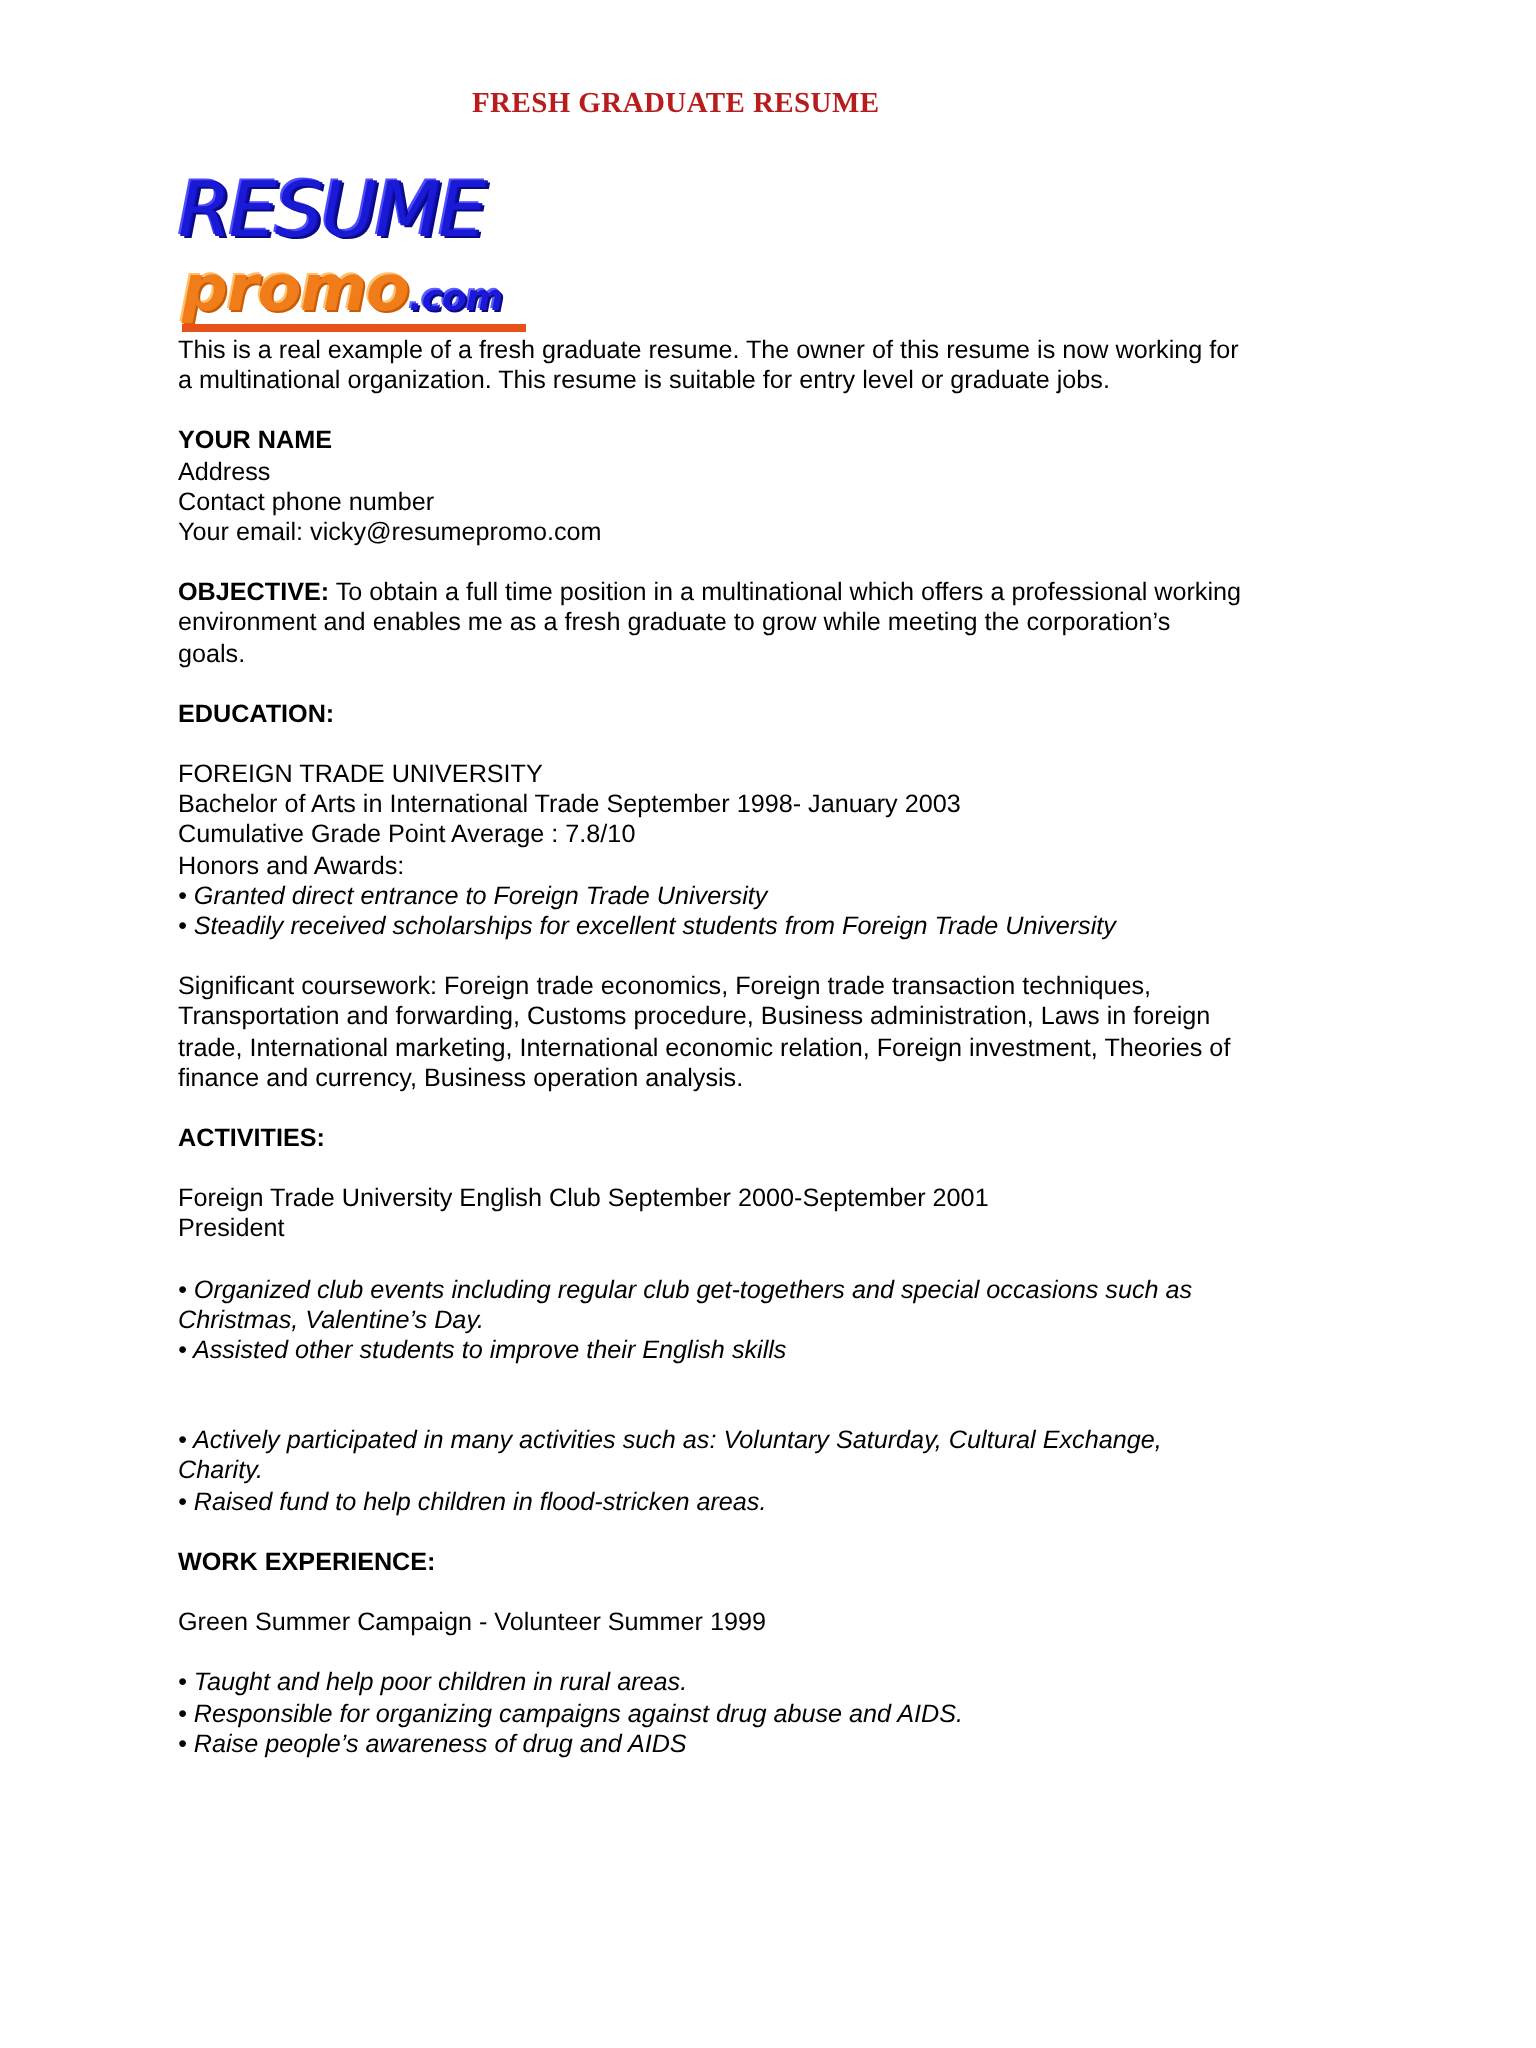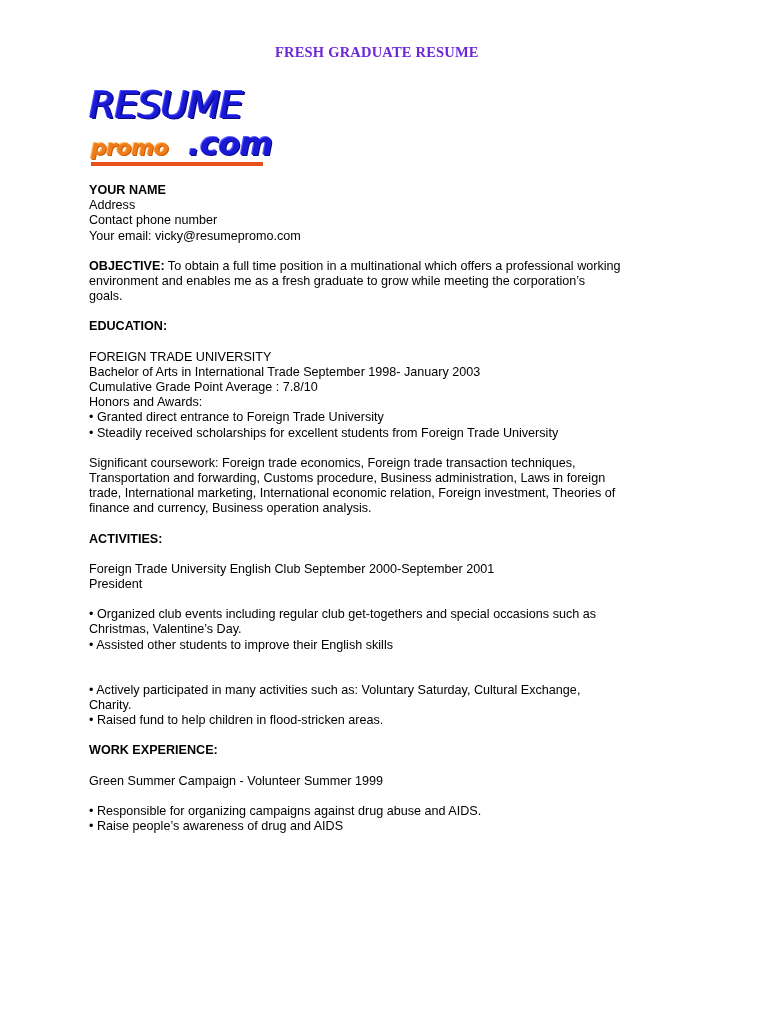--- a/index.html
+++ b/index.html
@@ -57,96 +57,95 @@
     position: absolute;
     left: 2px;
     top: 48px;
     line-height: 1;
     white-space: nowrap;
   }
   .logo-promo {
     font-family: "DejaVu Sans", sans-serif;
     font-weight: bold;
     font-style: italic;
-    font-size: 22px;
+    font-size: 32px;
     letter-spacing: -0.5px;
     color: #f07c1a;
     text-shadow:
       1px 1px 0 #c95c06,
       -1px -1px 0 #ffc06a;
   }
   .logo-dotcom {
     font-family: "DejaVu Sans", sans-serif;
     font-weight: bold;
     font-style: italic;
-    font-size: 32px;
+    font-size: 18px;
     letter-spacing: -0.5px;
     color: #1a1ad6;
     text-shadow:
       1px 1px 0 #0a0a80,
       -1px -1px 0 #5c5cff;
-    margin-left: 20px;
   }
   .logo-underline {
     position: absolute;
     left: 2px;
     top: 82px;
     width: 172px;
     height: 4px;
     background: #e8511a;
   }
 
   
   .doc-title {
     position: absolute;
     left: 236px;
     top: 44px;
     font-family: "Liberation Serif", serif;
     font-weight: bold;
     font-size: 14.5px;
     letter-spacing: 0.2px;
-    color: #6d28d9;
+    color: #b91c1c;
     white-space: nowrap;
-    margin-left: 39px;
   }
 
   
   p {
     margin: 0;
     font-size: 12.6px;
     line-height: 15.2px;
     color: #000;
   }
   .gap-sm { height: 15px; }
   .gap-md { height: 15px; }
   .bold { font-weight: bold; }
   .section-head {
     font-weight: bold;
     font-size: 12.6px;
     line-height: 15.2px;
   }
-  .bullet-list p { margin: 0; }
+  .bullet-list p { margin: 0; font-style: italic; }
 </style>
 </head>
 <body>
 
 <div class="page">
 
   <div class="doc-title">FRESH GRADUATE RESUME</div>
 
   <div class="content">
 
     <div class="logo-block">
       <div class="logo-resume">RESUME</div>
       <div class="logo-promo-wrap">
         <span class="logo-promo">promo</span><span class="logo-dotcom">.com</span>
       </div>
       <div class="logo-underline"></div>
     </div>
 
+    <p>This is a real example of a fresh graduate resume. The owner of this resume is now working for a multinational organization. This resume is suitable for entry level or graduate jobs.</p>
 
     <div class="gap-md"></div>
 
     <p class="section-head">YOUR NAME</p>
     <p>Address</p>
     <p>Contact phone number</p>
     <p>Your email: vicky@resumepromo.com</p>
 
     <div class="gap-md"></div>
 
@@ -195,18 +194,19 @@
 
     <div class="gap-md"></div>
 
     <p class="section-head">WORK EXPERIENCE:</p>
     <div class="gap-sm"></div>
     <p>Green Summer Campaign - Volunteer Summer 1999</p>
 
     <div class="gap-md"></div>
 
     <div class="bullet-list">
+      <p>• Taught and help poor children in rural areas.</p>
       <p>• Responsible for organizing campaigns against drug abuse and AIDS.</p>
       <p>• Raise people’s awareness of drug and AIDS</p>
     </div>
 
   </div>
 </div>
 
 </body></html>

